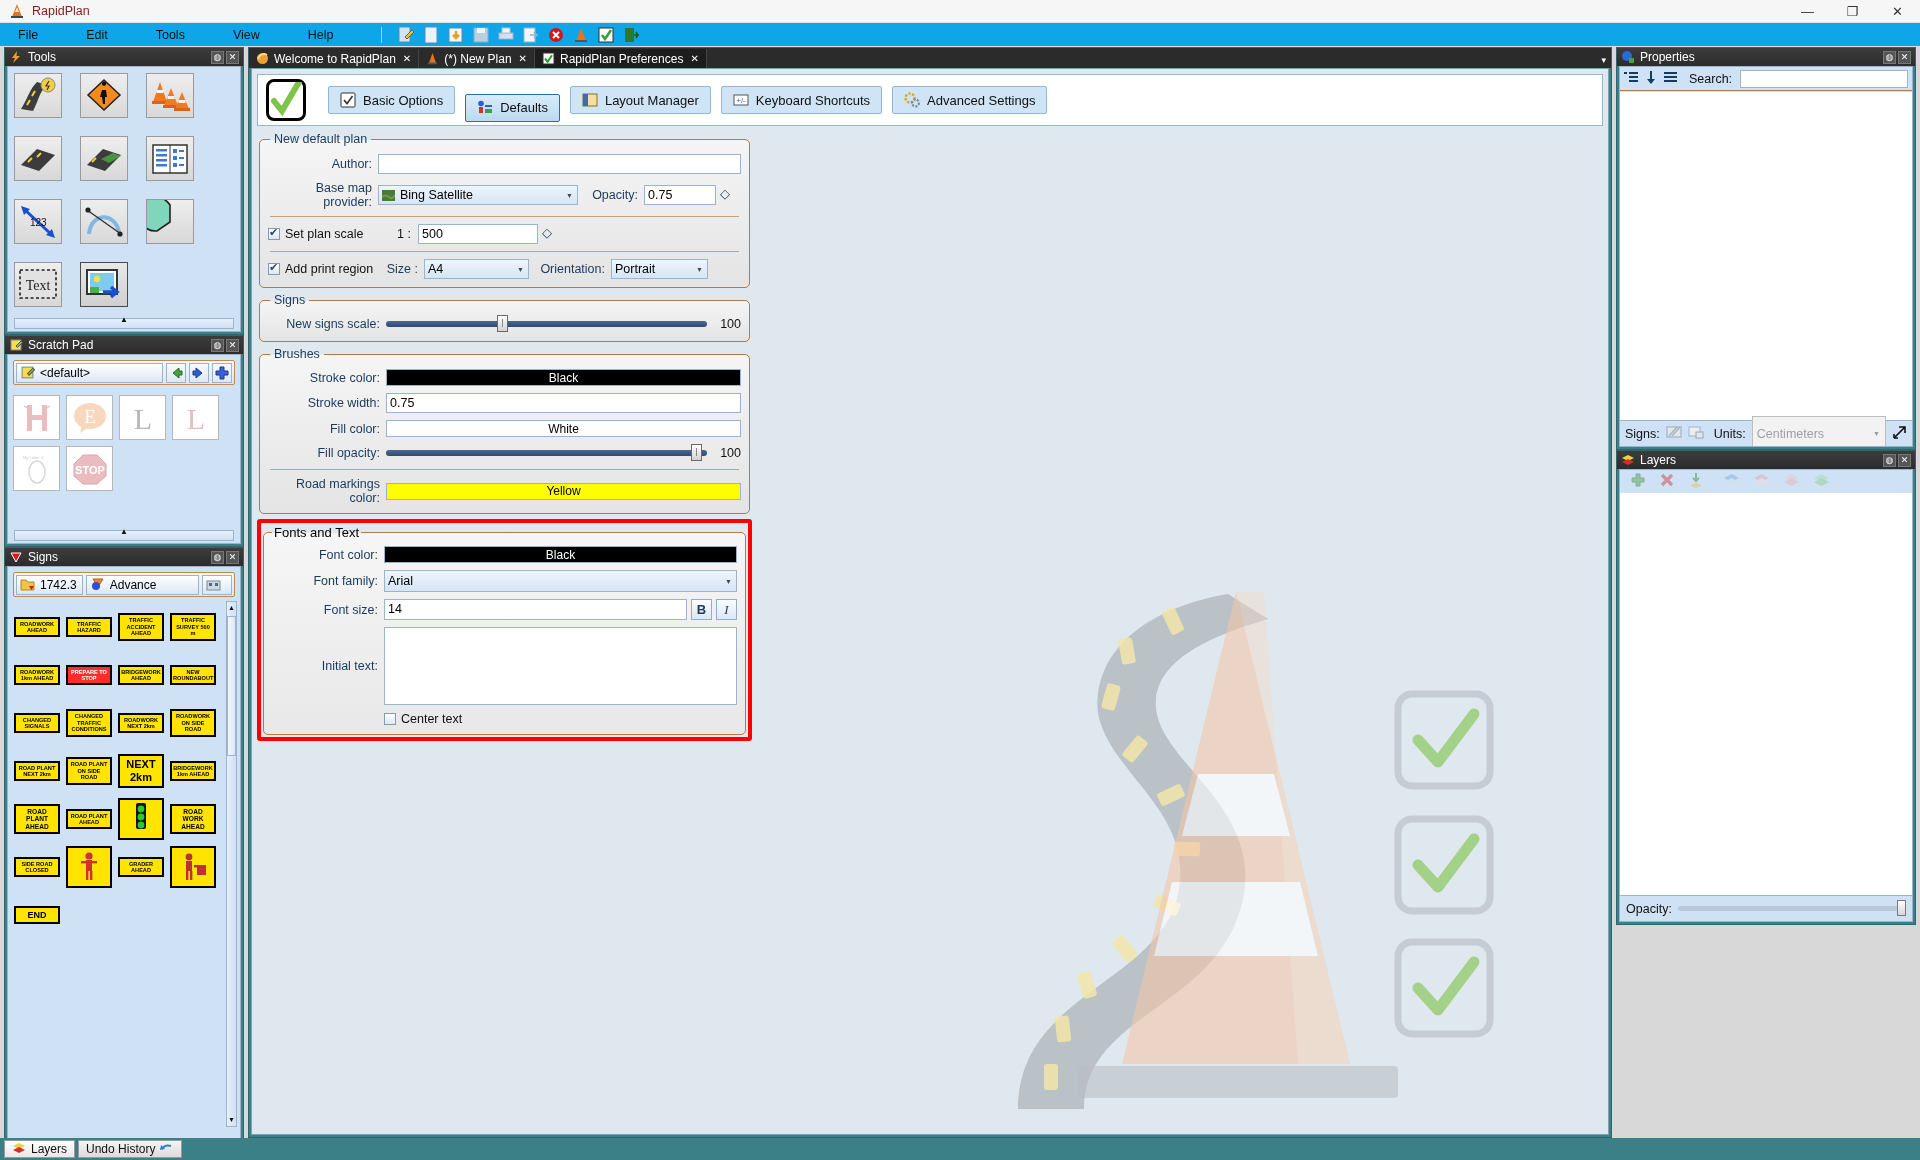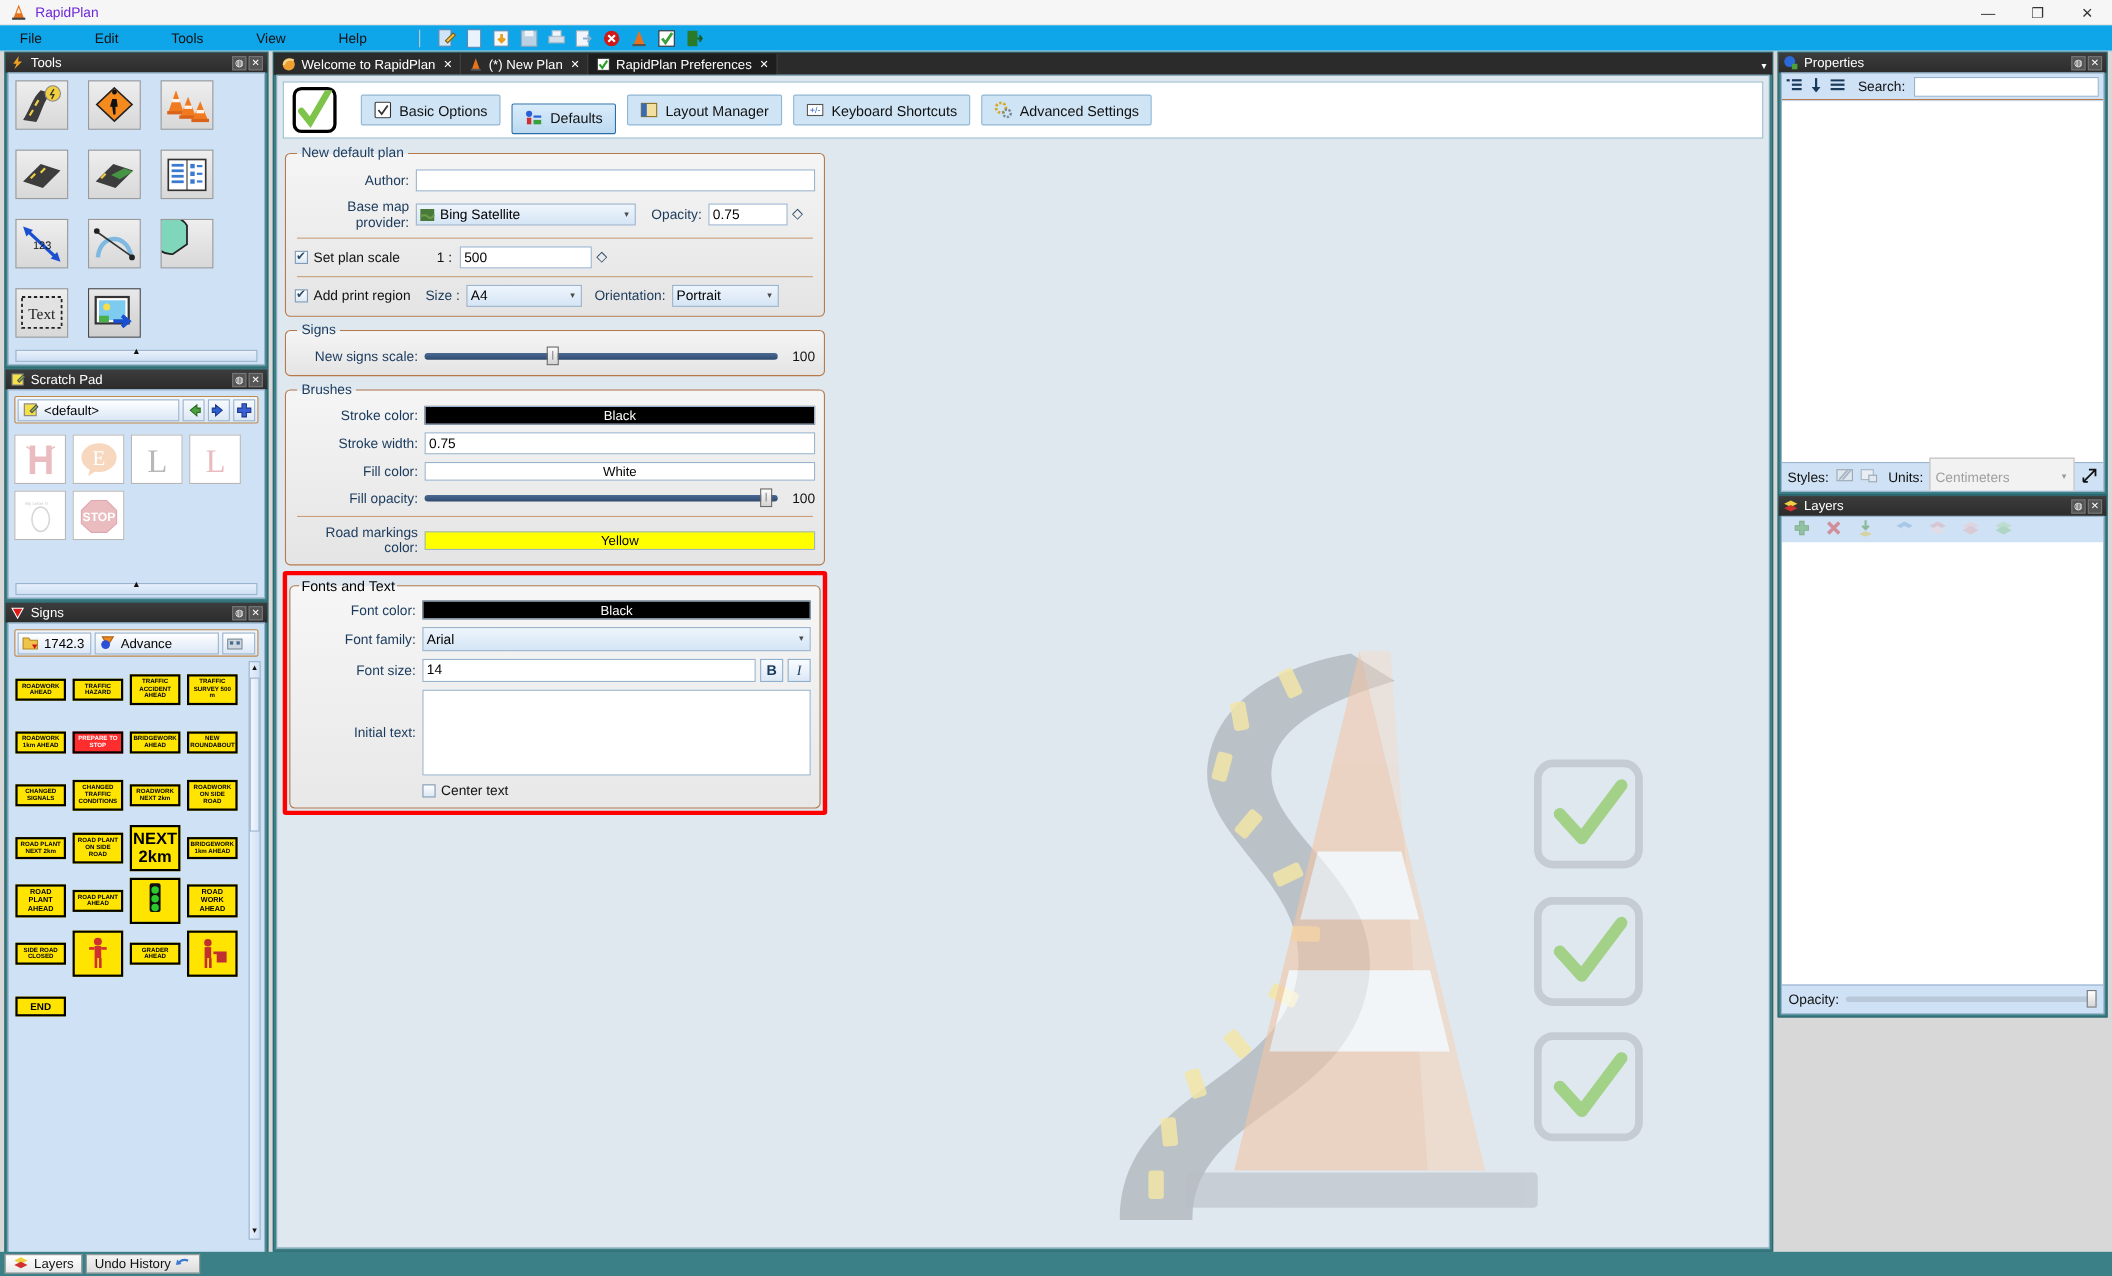--- a/index.html
+++ b/index.html
@@ -12,21 +12,21 @@
     background: #f0f0f0;
   }
   
   #titlebar {
     height: 23px; background: #f6f6f6;
     display: flex; align-items: center;
     border-bottom: 1px solid #e2e2e2;
     position: relative;
   }
   #titlebar .app-icon { width: 18px; height: 16px; margin: 0 6px 0 8px; position: relative; }
-  #titlebar .app-title { font-size: 12.5px; color: #6d28d9; }
+  #titlebar .app-title { font-size: 12.5px; color: #7f1d1d; }
   #winbtns { position: absolute; right: 0; top: 0; height: 23px; display: flex; }
   #winbtns div { width: 45px; height: 23px; display:flex; align-items:center; justify-content:center;
      color:#333; font-size: 13px; }
   
   #menubar { height: 24px; background: #0ea5e9; display: flex; align-items: center; position: relative;
      border-bottom: 1px solid #dedede;}
   #menubar .mi { padding: 3px 10px; font-size: 12.5px; color: #111; margin-right: 28px; }
   #menubar .mi:first-child { margin-left: 8px; }
   #menubar .sep { width: 1px; height: 16px; background: #c8c8c8; margin: 0 10px; }
   #toolicons { display: flex; align-items: center; gap: 5px; margin-left: 4px; }
@@ -542,21 +542,21 @@
         <div class="sign-cell">
             <div class="sign-yellow">ROADWORK ON SIDE ROAD</div>
           </div>
         <div class="sign-cell">
             <div class="sign-yellow">ROAD PLANT NEXT 2km</div>
           </div>
         <div class="sign-cell">
             <div class="sign-yellow">ROAD PLANT ON SIDE ROAD</div>
           </div>
         <div class="sign-cell">
-            <div class="sign-yellow" style="font-size:15px;">NEXT 2km</div>
+            <div class="sign-yellow" style="font-size:11px;">NEXT 2km</div>
           </div>
         <div class="sign-cell">
             <div class="sign-yellow">BRIDGEWORK 1km AHEAD</div>
           </div>
         <div class="sign-cell">
             <div class="sign-yellow" style="font-size:6.6px;">ROAD PLANT AHEAD</div>
           </div>
         <div class="sign-cell">
             <div class="sign-yellow">ROAD PLANT AHEAD</div>
           </div>
@@ -920,21 +920,21 @@
               <rect y="0" width="13" height="2" fill="#1a3a5c"></rect>
               <rect y="4" width="13" height="2" fill="#1a3a5c"></rect>
               <rect y="8" width="13" height="2" fill="#1a3a5c"></rect>
             </svg>
         </span>
         <span class="lbl2">Search:</span>
         <span class="props-search"></span>
       </div>
       <div class="props-list"></div>
       <div class="props-footer">
-        <span class="t">Styles:</span>
+        <span class="t">Signs:</span>
         <span>
           <svg width="16" height="14" viewBox="0 0 16 14">
               <rect x="1" y="2" width="14" height="10" fill="#dfe7ef" stroke="#9aa8b6"></rect>
               <path d="M3 11 L11 2 M6 11 L14 2" stroke="#a8b5c2" stroke-width="1.6"></path>
             </svg>
         </span>
         <span>
           <svg width="16" height="14" viewBox="0 0 16 14">
               <rect x="1" y="2" width="11" height="9" fill="#e8eef4" stroke="#a8b5c2"></rect>
               <rect x="8" y="7" width="7" height="6" fill="#dfe7ef" stroke="#9aa8b6"></rect>

